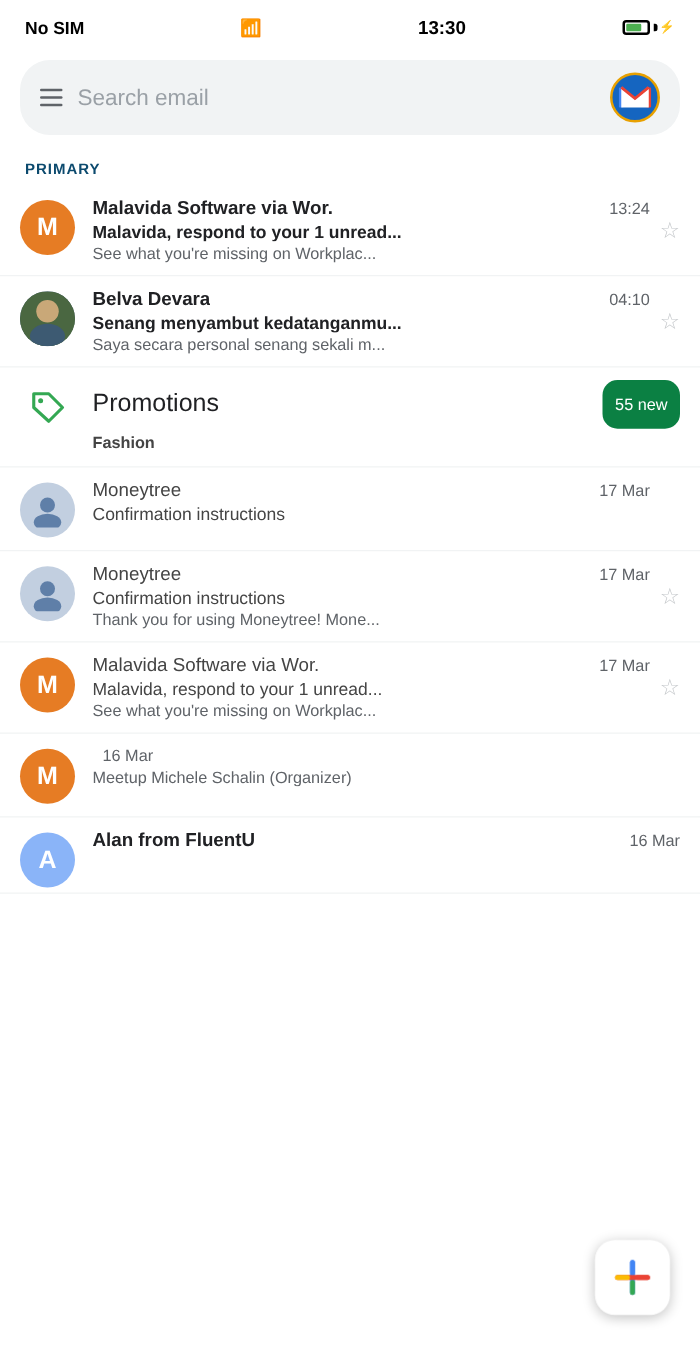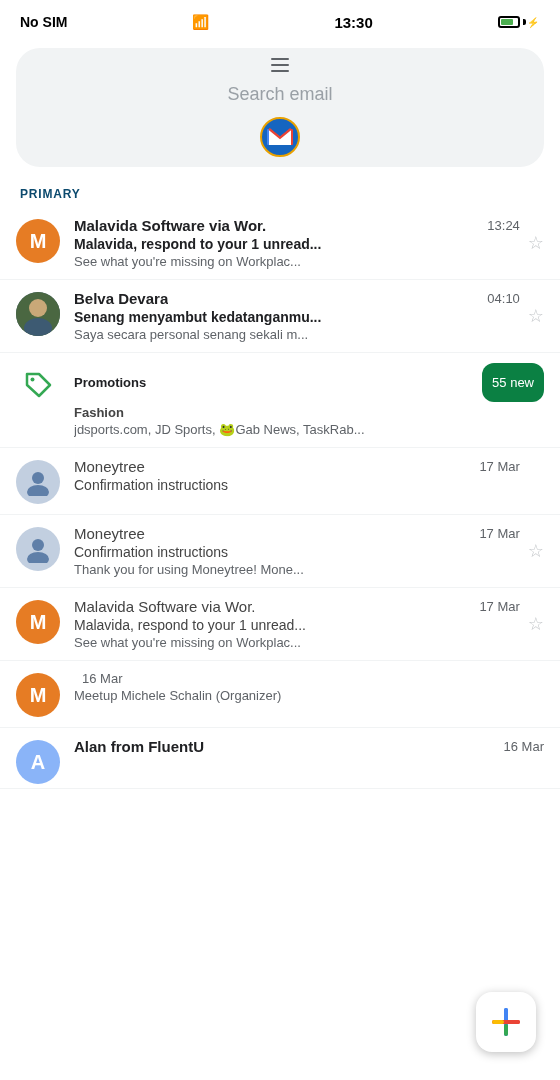--- a/index.html
+++ b/index.html
@@ -74,21 +74,20 @@
       padding: 8px 16px 12px;
       background: #fff;
     }
     .search-bar {
       display: flex;
       align-items: center;
       background: #f1f3f4;
       border-radius: 24px;
       padding: 10px 16px;
       gap: 12px;
-      flex-direction: column;
     }
     .hamburger-icon {
       display: flex;
       flex-direction: column;
       gap: 4px;
       cursor: pointer;
     }
     .hamburger-icon span {
       display: block;
       width: 18px;
@@ -253,22 +252,22 @@
     }
     .promotions-content {
       flex: 1;
     }
     .promotions-header {
       display: flex;
       align-items: center;
       margin-bottom: 3px;
     }
     .promotions-title {
-      font-size: 13px;
-      font-weight: 700;
+      font-size: 20px;
+      font-weight: 400;
       color: #202124;
       flex: 1;
     }
     .new-badge {
       background: #0b8043;
       color: #fff;
       font-size: 13px;
       font-weight: 500;
       padding: 12px 10px;
       border-radius: 12px;
@@ -407,21 +406,20 @@
         <path d="M4 4 L16 4 L27 15 L16 26 L4 15 Z" fill="none" stroke="#34a853" stroke-width="2.5" stroke-linejoin="round"></path>
         <circle cx="9.5" cy="9.5" r="2" fill="#34a853"></circle>
       </svg>
     </div>
     <div class="promotions-content">
       <div class="promotions-header">
         <span class="promotions-title">Promotions</span>
         <span class="new-badge">55 new</span>
       </div>
       <div class="promotions-sub">Fashion</div>
-      <div class="promotions-preview">jdsports.com, JD Sports, 🐸Gab News, TaskRab...</div>
     </div>
   </li>
 
   <li class="email-item">
     <div class="person-avatar">
       <svg width="28" height="28" viewBox="0 0 28 28" class="person-icon-svg">
         <circle cx="14" cy="10" r="6" fill="#5f7fa8"></circle>
         <ellipse cx="14" cy="24" rx="11" ry="7" fill="#5f7fa8"></ellipse>
       </svg>
     </div>

